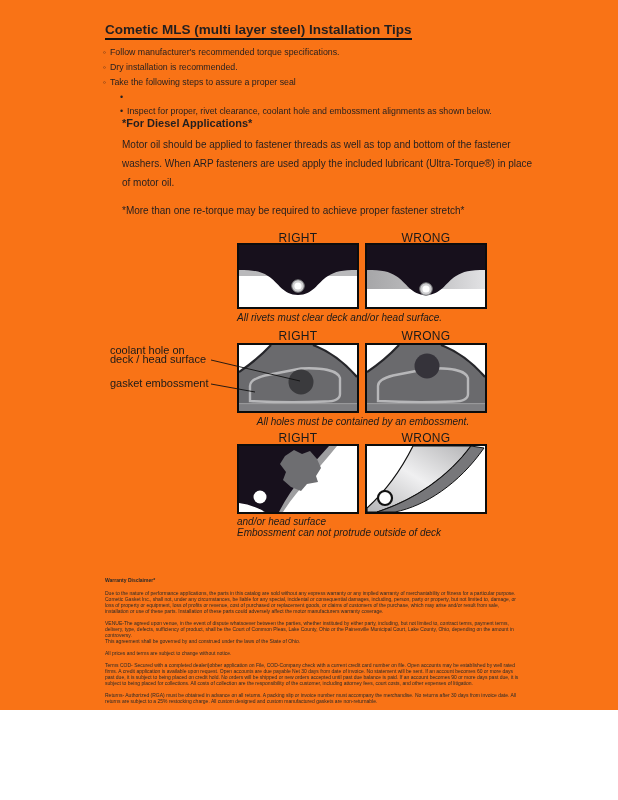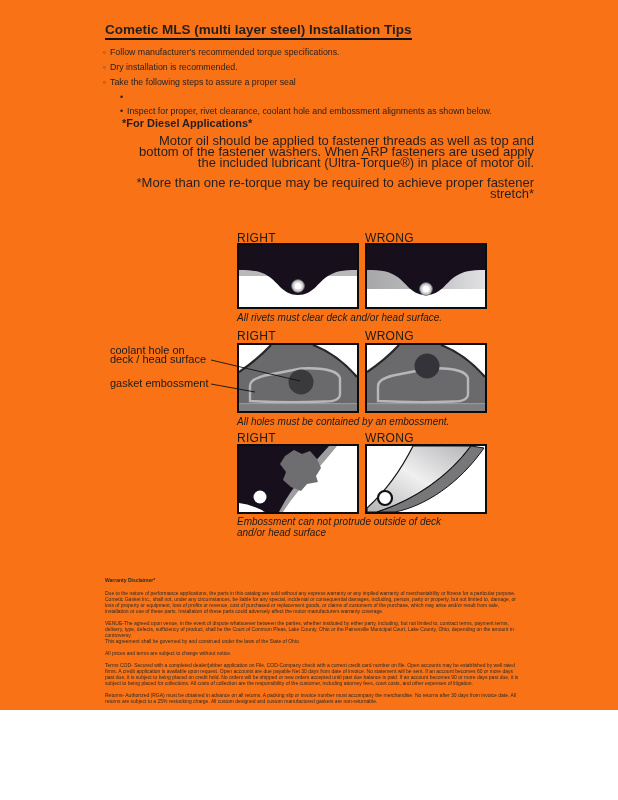--- a/index.html
+++ b/index.html
@@ -13,22 +13,22 @@
     left:105px; top:22px; font-size:13.5px; font-weight:bold;
     border-bottom:2px solid #111; padding-bottom:1px; display:inline-block;
   }
   .bullets { left:103px; top:45px; width:430px; font-size:8.8px; line-height:14px; }
   .b-row { display:flex; align-items:baseline; }
   .b-mark { width:7px; font-size:8px; flex:none; }
   .b-row.sub { padding-left:17px; }
   .b-row.sub .b-mark { width:7px; font-size:9px; }
   .diesel { left:109px; top:117px; width:412px;margin-left:13px; }
   .diesel h2 { font-size:11px; font-weight:bold; margin-bottom:6px; }
-  .diesel p { font-size:13px; line-height:11px; margin-bottom:9px;text-align:right; }
-  .fig-label { width:122px; text-align:left; font-size:12px; color:#1a1a1a; letter-spacing:0.3px; }
+  .diesel p { font-size:10px; line-height:19px; margin-bottom:9px; }
+  .fig-label { width:122px; text-align:center; font-size:12px; color:#1a1a1a; letter-spacing:0.3px; }
   .figbox { width:122px; border:2px solid #0c0c0c; background:#fff; }
   .figbox svg { display:block; width:100%; height:100%; }
   .h66 { height:66px; } .h70 { height:70px; }
   .caption { font-size:10px; line-height:11px; color:#1a1a1a;font-style:italic; }
   .callout { width:101px; text-align:left; font-size:11px; line-height:9.3px; color:#1a1a1a; }
   .disclaimer { left:105px; top:577px; width:414px; font-size:5px; line-height:6px; color:#2a2a2a; }
   .disclaimer .dh { font-weight:bold; margin-bottom:7px; }
   .disclaimer p { margin-bottom:0; }
   .disclaimer .gap { margin-bottom:6px; }
   .pagenum { left:390px; top:760px; font-size:10px; letter-spacing:0.4px; color:#2a2a2a; }
@@ -132,21 +132,21 @@
       <path d="M11,56 L11,41 C11,36 16,33 26,30.5 L62,23.5 C85,22.5 99,26 101,33 L101,49 C101,55 95,56.5 86,56.5 C60,57.5 30,57 11,56 Z" fill="none" stroke="#b7b7b9" stroke-width="2.4"></path>
       <circle cx="60" cy="21" r="12.5" fill="#35333a"></circle>
     </svg>
   </div>
 
   <svg class="abs" style="left:203px; top:352px; width:110px; height:44px; z-index:5;" viewBox="0 0 110 44">
     <line x1="8" y1="8" x2="97" y2="29" stroke="#111" stroke-width="0.9"></line>
     <line x1="8" y1="32" x2="52" y2="40" stroke="#111" stroke-width="0.9"></line>
   </svg>
 
-  <div class="abs caption" style="left:237px; top:416px; width:252px; text-align:left;">All holes must be contained by an embossment.</div>
+  <div class="abs caption" style="left:237px; top:416px; width:252px; text-align:center;">All holes must be contained by an embossment.</div>
 
   <div class="abs fig-label" style="left:237px; top:431px;">RIGHT</div>
   <div class="abs fig-label" style="left:365px; top:431px;">WRONG</div>
 
   <div class="abs figbox h70" style="left:237px; top:444px;">
     <svg viewBox="0 0 118 66" preserveAspectRatio="none">
       <rect width="118" height="66" fill="#ffffff"></rect>
       <path d="M66,0 L98,0 C79,24 58,44 44,66 L24,66 C40,38 54,20 66,0 Z" fill="#9e9ea0"></path>
       <path d="M0,0 L90,0 C70,22 52,42 40,66 L26,66 C18,61 8,58 0,57 Z" fill="#17101c"></path>
       <polygon points="46,10 55,4 63,8 71,5 78,13 82,22 77,30 79,36 68,38 62,45 52,41 44,34 47,26 41,18" fill="#6e6e71"></polygon>
@@ -162,22 +162,22 @@
             <stop offset="1" stop-color="#b4b4b6"></stop>
         </linearGradient>
       </defs>
       <rect width="118" height="66" fill="#ffffff"></rect>
       <path d="M46,0 L104,0 C82,30 48,54 10,66 L0,66 L0,62 C20,44 34,24 46,0 Z" fill="url(#g3w)" stroke="#111" stroke-width="1.2"></path>
       <path d="M104,0 L117,2 C92,38 58,60 28,66 L10,66 C48,54 82,30 104,0 Z" fill="#77777a" stroke="#111" stroke-width="1"></path>
       <circle cx="18" cy="52" r="7" fill="#ffffff" stroke="#111" stroke-width="2.2"></circle>
     </svg>
   </div>
   <div class="abs caption" style="left:237px; top:516px; width:240px;">
+    <div>and/or head surface</div>
     <div>Embossment can not protrude outside of deck</div>
-    <div>and/or head surface</div>
   </div>
 
   <div class="abs disclaimer">
     <div class="dh">Warranty Disclaimer*</div>
     <p class="gap">Due to the nature of performance applications, the parts in this catalog are sold without any express warranty or any implied warranty of merchantability or fitness for a particular purpose.  Cometic Gasket Inc., shall not, under any circumstances, be liable for any special, incidental or consequential damages, including, person, party or property, but not limited to, damage, or loss of property or equipment, loss of profits or revenue, cost of purchased or replacement goods, or claims of customers of the purchase, which may arise and/or result from sale, installation or use of these parts.  Installation of these parts could adversely affect the motor manufacturers warranty coverage.</p>
     <p>VENUE-The agreed upon venue, in the event of dispute whatsoever between the parties, whether instituted by either party, including, but not limited to, contract terms, payment terms, delivery, type, defects, sufficiency of product, shall be the Court of Common Pleas, Lake County, Ohio or the Painesville Municipal Court, Lake County, Ohio, depending on the amount in controversy.</p>
     <p class="gap">This agreement shall be governed by and construed under the laws of the State of Ohio.</p>
     <p class="gap">All prices and terms are subject to change without notice.</p>
     <p class="gap">Terms COD- Secured with a completed dealer/jobber application on File, COD-Company check with a current credit card number on file.  Open accounts may be established by well rated firms.  A credit application is available upon request.  Open accounts are due payable Net 30 days from date of invoice.  No statement will be sent.  If an account becomes 60 or more days past due, it is subject to being placed on credit hold.  No orders will be shipped or new orders accepted until past due balance is paid.  If an account becomes 90 or more days past due, it is subject to being placed for collections.  All costs of collection are the responsibility of the customer, including attorney fees, court costs, and other expenses of litigation.</p>
     <p class="gap">Returns- Authorized (RGA) must be obtained in advance on all returns.  A packing slip or invoice number must accompany the merchandise.  No returns after 30 days from invoice date.  All returns are subject to a 25% restocking charge.  All custom designed and custom manufactured gaskets are non-returnable.</p>

